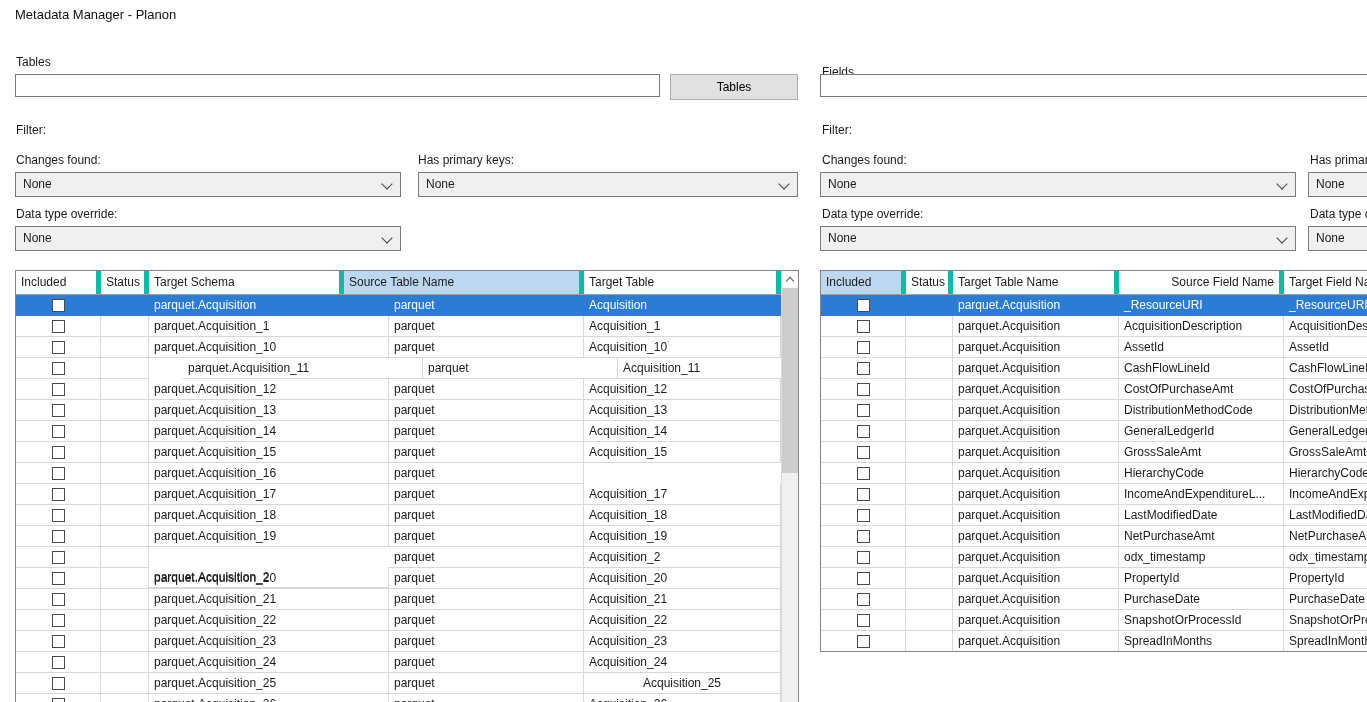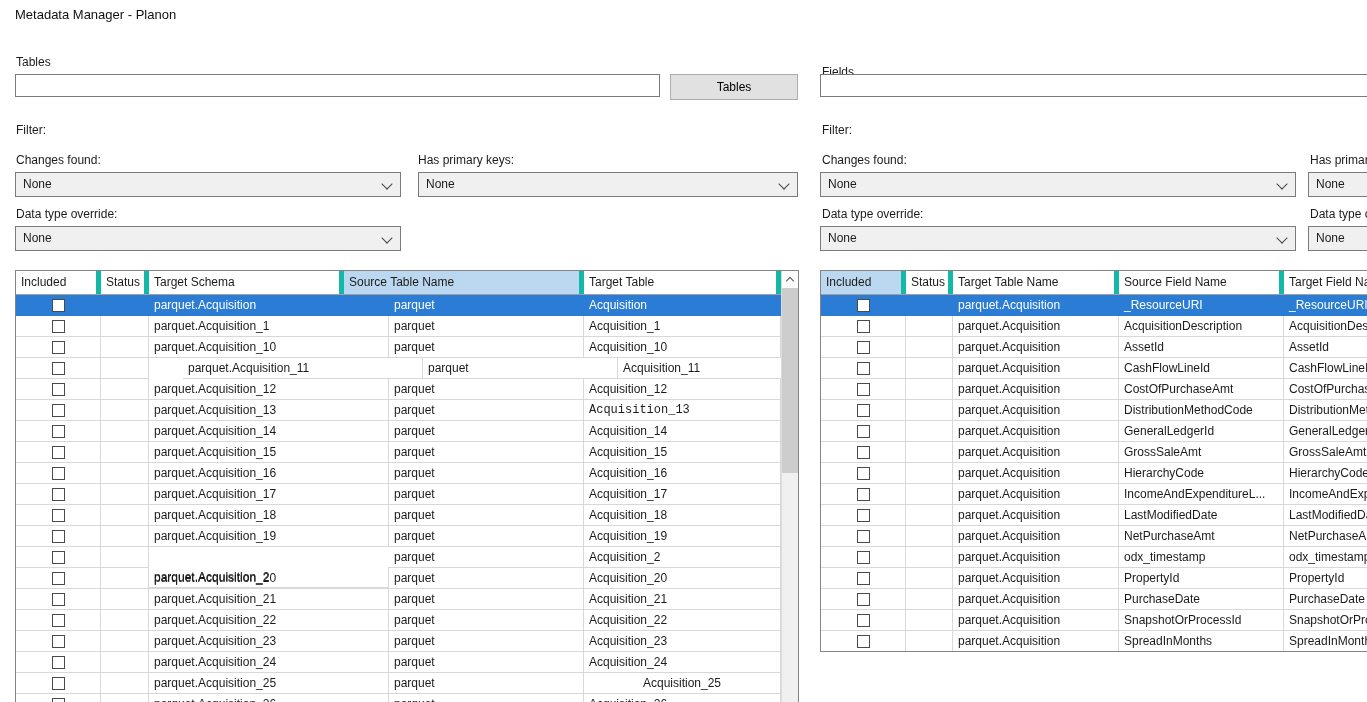--- a/index.html
+++ b/index.html
@@ -120,21 +120,21 @@
         <div class="cell" style="width: 195px;">parquet</div>
         <div class="cell" style="width: 197px;">Acquisition_12</div>
       </div>
       <div class="grid-row">
         <div class="cell cb-cell" style="width: 85px;">
           <span class="checkbox"></span>
         </div>
         <div class="cell" style="width: 48px;"></div>
         <div class="cell" style="width: 240px;">parquet.Acquisition_13</div>
         <div class="cell" style="width: 195px;">parquet</div>
-        <div class="cell" style="width: 197px; font-family: Liberation Mono, monospace;">Acquisition_13</div>
+        <div class="cell" style="width: 197px;">Acquisition_13</div>
       </div>
       <div class="grid-row">
         <div class="cell cb-cell" style="width: 85px;">
           <span class="checkbox"></span>
         </div>
         <div class="cell" style="width: 48px;"></div>
         <div class="cell" style="width: 240px;">parquet.Acquisition_14</div>
         <div class="cell" style="width: 195px;">parquet</div>
         <div class="cell" style="width: 197px;">Acquisition_14</div>
       </div>
@@ -147,21 +147,20 @@
         <div class="cell" style="width: 195px;">parquet</div>
         <div class="cell" style="width: 197px;">Acquisition_15</div>
       </div>
       <div class="grid-row">
         <div class="cell cb-cell" style="width: 85px;">
           <span class="checkbox"></span>
         </div>
         <div class="cell" style="width: 48px;"></div>
         <div class="cell" style="width: 240px;">parquet.Acquisition_16</div>
         <div class="cell" style="width: 195px;">parquet</div>
-        <div class="cell" style="width: 197px;">Acquisition_16</div>
       </div>
       <div class="grid-row">
         <div class="cell cb-cell" style="width: 85px;">
           <span class="checkbox"></span>
         </div>
         <div class="cell" style="width: 48px;"></div>
         <div class="cell" style="width: 240px;">parquet.Acquisition_17</div>
         <div class="cell" style="width: 195px;">parquet</div>
         <div class="cell" style="width: 197px;">Acquisition_17</div>
       </div>
@@ -291,21 +290,21 @@
 <div class="combo" style="left:1308px;top:226px;width:180px;">
   <span>None</span>
   
 </div>
 
 <div class="grid" style="left:820px;top:270px;width:665px;height:382px;">
   <div class="grid-header">
     <div class="hcell sorted" style="width:85px;">Included</div>
     <div class="hcell" style="width:47px;">Status</div>
     <div class="hcell" style="width:166px;">Target Table Name</div>
-    <div class="hcell" style="width:165px;">Source Field Name</div>
+    <div class="hcell" style="width:165px;text-align:right;">Source Field Name</div>
     <div class="hcell" style="width:200px;">Target Field Name</div>
   </div>
   <div class="grid-body" style="height:358px;">
       <div class="grid-row selected">
         <div class="cell cb-cell" style="width: 85px;">
           <span class="checkbox"></span>
         </div>
         <div class="cell" style="width: 47px;"></div>
         <div class="cell" style="width: 166px;">parquet.Acquisition</div>
         <div class="cell" style="width: 165px;">_ResourceURI</div>

